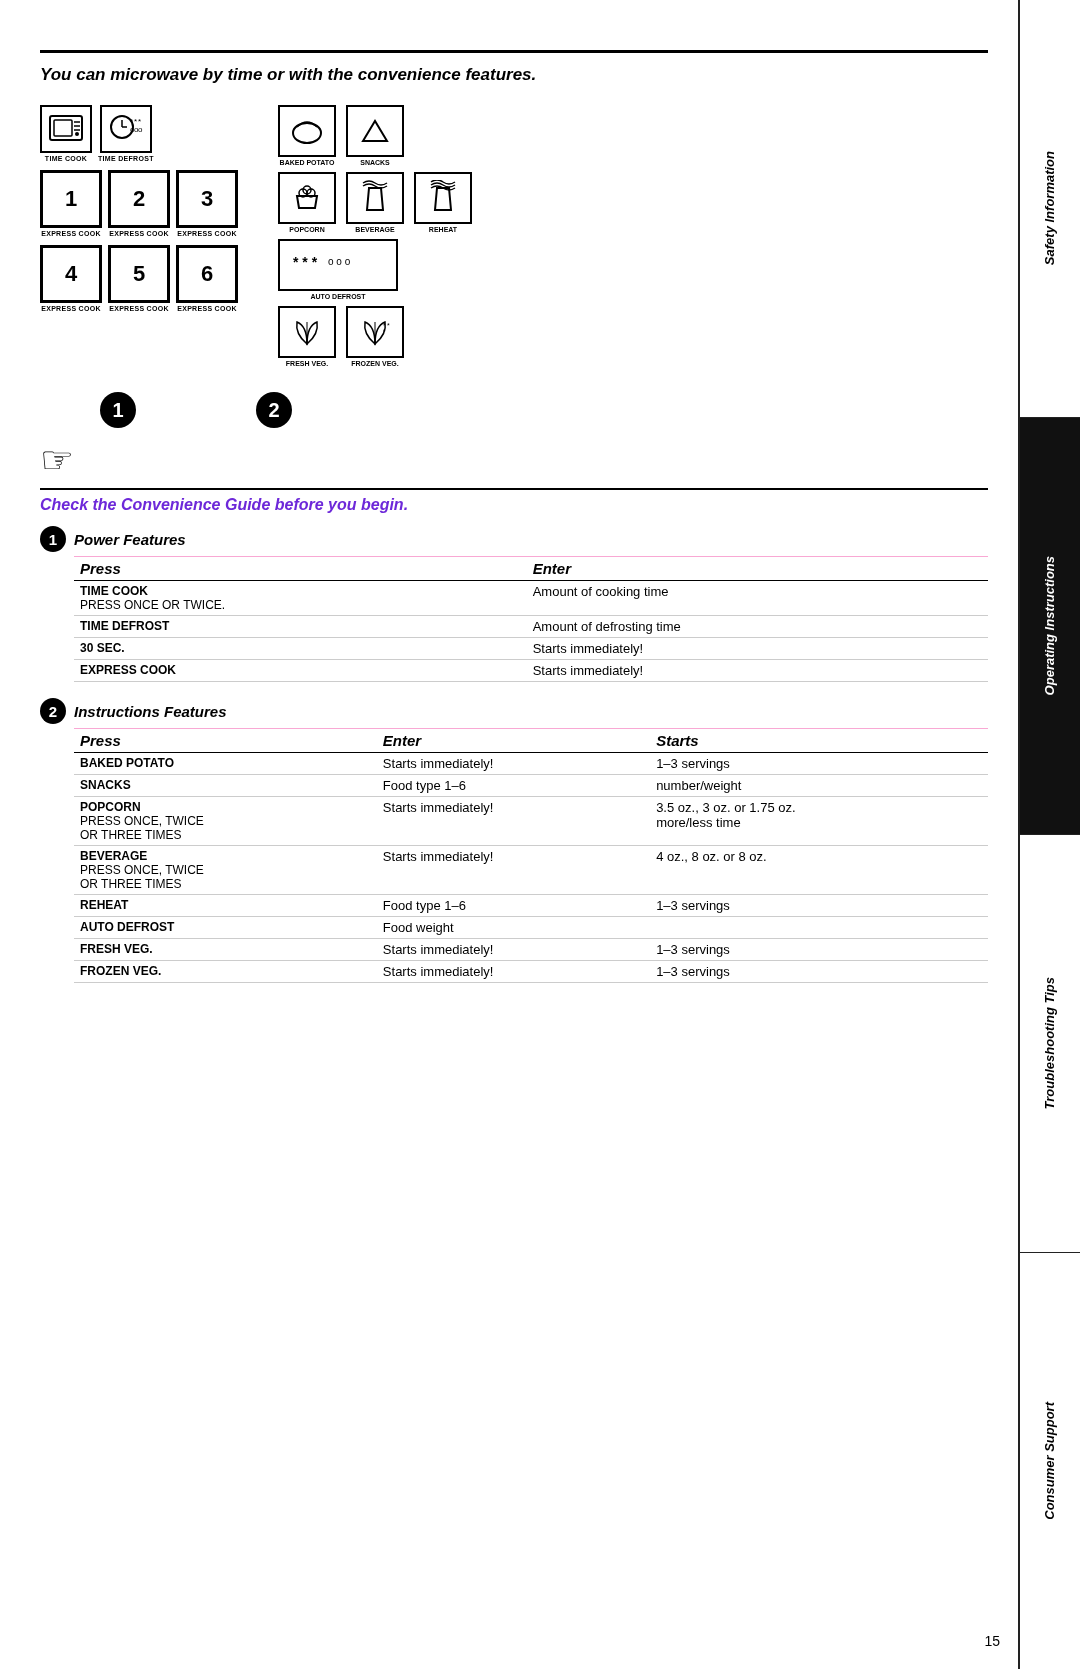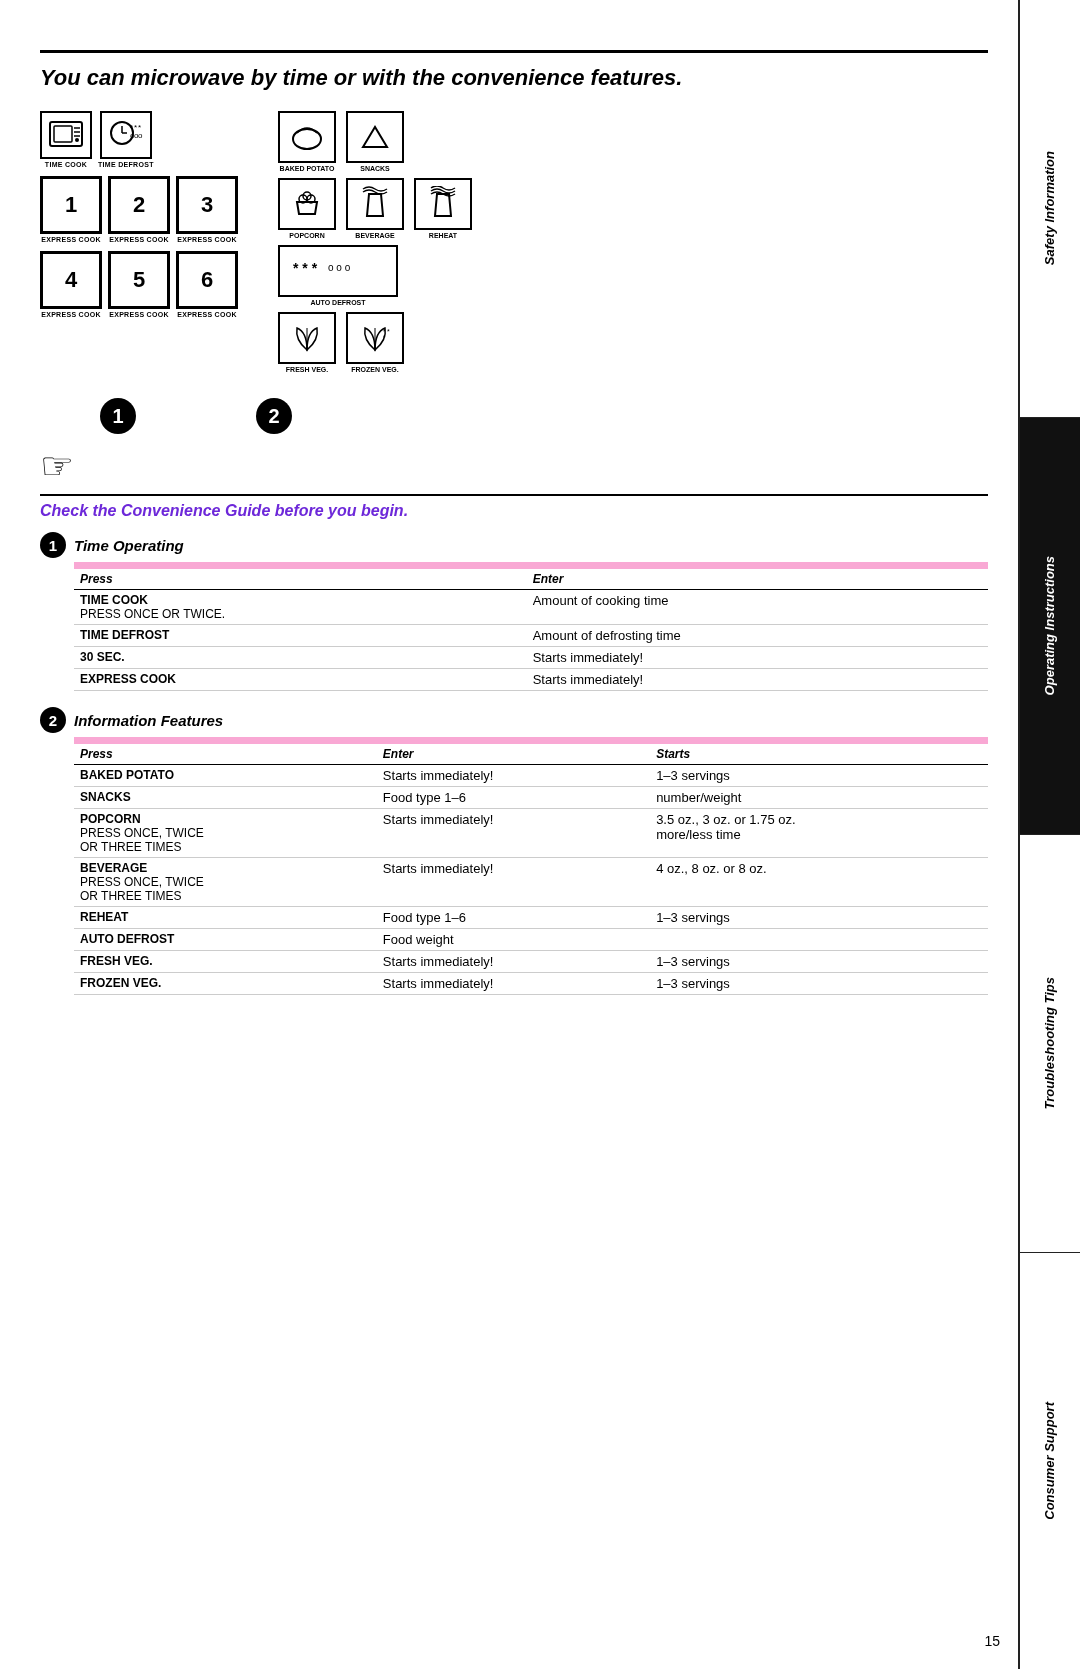--- a/index.html
+++ b/index.html
@@ -75,21 +75,21 @@
 
     
     .top-line {
       border-top: 3px solid #000;
       margin-bottom: 12px;
       margin-top: 30px;
     }
 
     
     .intro-text {
-      font-size: 22px;
+      font-size: 17px;
       font-style: italic;
       font-weight: bold;
       margin-bottom: 20px;
       color: #000;
     }
 
     
     .controls-diagram {
       display: flex;
       gap: 40px;
@@ -286,27 +286,27 @@
     
     .features-table {
       width: 100%;
       border-collapse: collapse;
       margin-bottom: 16px;
       margin-left: 34px;
       width: calc(100% - 34px);
     }
 
     .features-table th {
-      font-size: 12px;
+      font-size: 15px;
       font-style: italic;
       font-weight: bold;
       text-align: left;
       padding: 3px 6px;
       border-bottom: 1px solid #000;
-      border-top: 7px solid #f9a8d4;
+      border-top: 1px solid #f9a8d4;
     }
 
     .features-table td {
       font-size: 13px;
       padding: 3px 6px;
       vertical-align: top;
       border-bottom: 1px solid #ccc;
     }
 
     .features-table td.press-col {
@@ -536,21 +536,21 @@
       <div class="cooking-controls-header">
         <span class="hand-icon">☞</span>
       </div>
 
       <p class="subheading">Check the Convenience Guide before you begin.</p>
 
       <div class="section-header">
         <div class="section-circle">
           <span>1</span>
         </div>
-        <span class="section-title">Time Operating</span>
+        <span class="section-title">Power Features</span>
       </div>
 
       <table class="features-table">
         <thead>
           <tr>
             <th>Press</th>
             <th>Enter</th>
           </tr>
         </thead>
         <tbody>
@@ -570,21 +570,21 @@
             <td class="press-col">EXPRESS COOK</td>
             <td class="enter-col">Starts immediately!</td>
           </tr>
         </tbody>
       </table>
 
       <div class="section-header">
         <div class="section-circle">
           <span>2</span>
         </div>
-        <span class="section-title">Information Features</span>
+        <span class="section-title">Instructions Features</span>
       </div>
 
       <table class="features-table">
         <thead>
           <tr>
             <th>Press</th>
             <th>Enter</th>
             <th>Starts</th>
           </tr>
         </thead>

